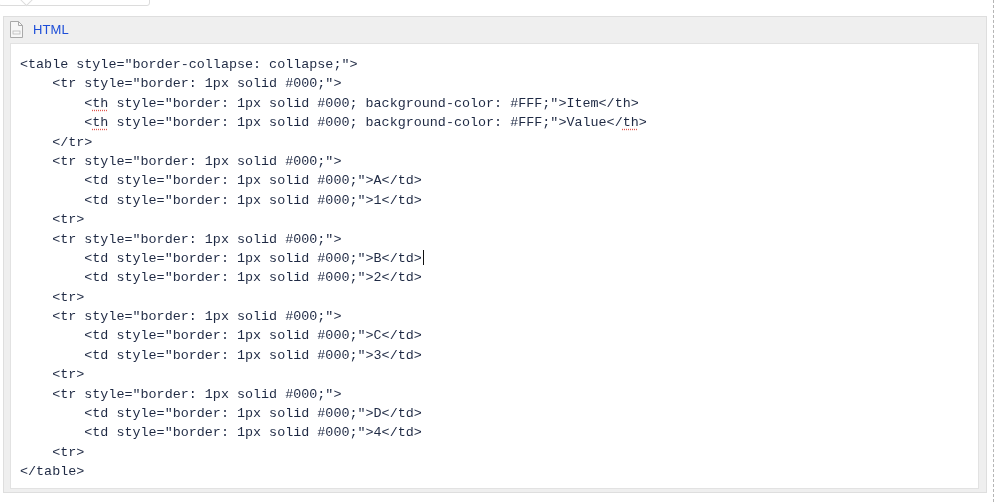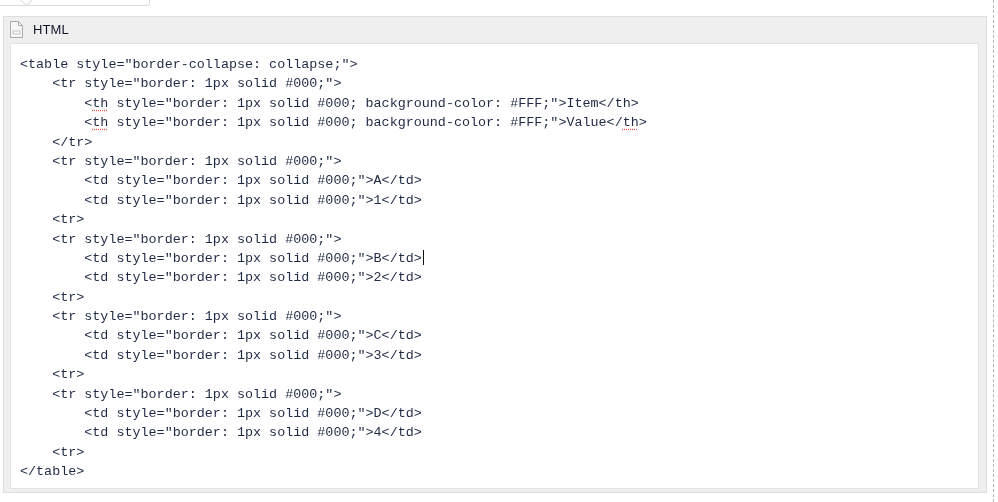--- a/index.html
+++ b/index.html
@@ -20,21 +20,21 @@
     .panel {
       position: absolute; left: 3px; top: 16px; width: 984px; height: 477px;
       background: #efefef; border: 1px solid #dedede; box-sizing: border-box;
     }
     .panel-header {
       position: absolute; left: 0; top: 0; right: 0; height: 25px;
       display: flex; align-items: center;
     }
     .file-icon { position: absolute; left: 6px; top: 4px; width: 13px; height: 17px; }
     .panel-title {
-      position: absolute; left: 29px; top: 5px; font-size: 13px; color: #0f172a;
+      position: absolute; left: 29px; top: 5px; font-size: 13px; color: #1d4ed8;
       font-family: "Liberation Sans", sans-serif; letter-spacing: 0.1px;
     }
     .code-area {
       position: absolute; left: 6px; top: 26px; width: 969px; height: 446px;
       background: #ffffff; border: 1px solid #e2e2e2; box-sizing: border-box;
       outline: none;
     }
     .code {
       position: absolute; left: 9px; top: 11px; margin: 0;
       font-family: "Liberation Mono", monospace; font-size: 13.4px;

